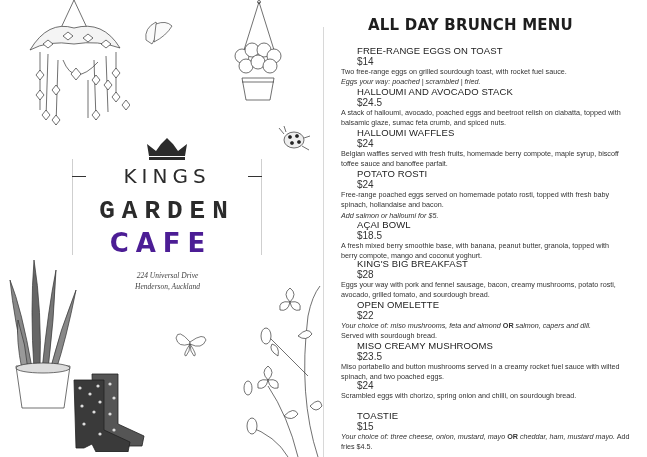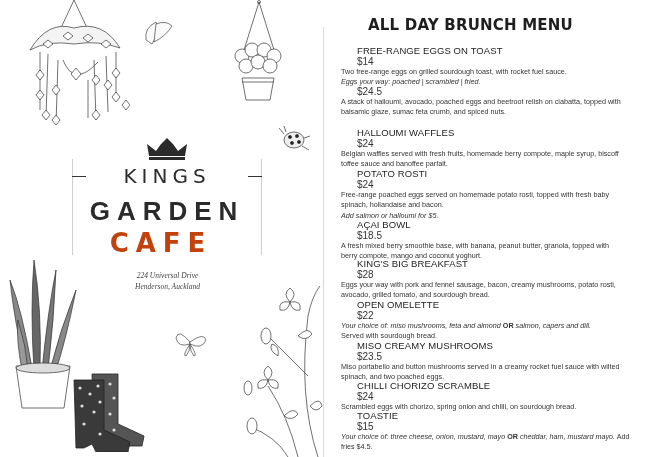--- a/index.html
+++ b/index.html
@@ -11,22 +11,22 @@
     .right-panel { position: absolute; left: 330px; top: 0; width: 317px; height: 457px; }
 
     
     .brand { position: absolute; left: 72px; top: 138px; width: 190px; height: 118px; }
     .brand-frame-l { position: absolute; left: 0; top: 21px; width: 1px; height: 96px; background: #cfcfcf; }
     .brand-frame-r { position: absolute; right: 0; top: 21px; width: 1px; height: 96px; background: #cfcfcf; }
     .crown { position: absolute; left: 73px; top: 0; width: 44px; height: 22px; }
     .kings-row { position: absolute; left: 0; right: 0; top: 26px; display: flex; align-items: center; justify-content: space-between; gap: 8px; }
     .kings-dash { width: 14px; height: 1px; background: #333; }
     .kings { font-family: "DejaVu Sans", sans-serif; font-size: 20px; letter-spacing: 5px; color: #2b2b2b; font-weight: normal; }
-    .garden { position: absolute; left: 0; right: 0; top: 58px; text-align: center; font-family: Liberation Sans, sans-serif; font-weight: bold; font-size: 26px; letter-spacing: 7px; color: #2b2b2b; }
-    .cafe { position: absolute; left: 0; right: 12px; top: 90px; text-align: center; font-family: "DejaVu Sans", sans-serif; font-weight: bold; font-size: 26px; letter-spacing: 7px; color: #c2410c; }
+    .garden { position: absolute; left: 0; right: 0; top: 58px; text-align: center; font-family: Liberation Mono, monospace; font-weight: bold; font-size: 26px; letter-spacing: 7px; color: #2b2b2b; }
+    .cafe { position: absolute; left: 0; right: 12px; top: 90px; text-align: center; font-family: "DejaVu Sans", sans-serif; font-weight: bold; font-size: 26px; letter-spacing: 7px; color: #4c1d95; }
 
     .address { position: absolute; left: 100px; top: 270px; width: 135px; text-align: center; font-size: 7.5px; font-style: italic; color: #444; line-height: 11px; font-family: Liberation Serif, serif; }
 
     .illus { position: absolute; }
 
     
     .menu-title { position: absolute; left: 38px; top: 16px; font-family: "DejaVu Sans", sans-serif; font-weight: bold; font-size: 15px; color: #1e1e1e; letter-spacing: 0.2px; }
     .item { position: absolute; left: 11px; width: 300px; }
     .item-head { display: flex; justify-content: space-between; align-items: baseline; flex-direction: column; }
     .item-name { font-size: 9.5px; color: #222; letter-spacing: 0.1px; }
@@ -202,20 +202,21 @@
     <div class="item-head">
         <span class="item-name">FREE-RANGE EGGS ON TOAST</span>
         <span class="item-price">$14</span>
       </div>
     <div class="item-desc">Two free-range eggs on grilled sourdough toast, with rocket fuel sauce.</div>
     <div class="item-desc em">Eggs your way: poached | scrambled | fried.</div>
   </div>
 
   <div class="item" style="top:86px">
     <div class="item-head">
+        <span class="item-name">HALLOUMI AND AVOCADO STACK</span>
         <span class="item-price">$24.5</span>
       </div>
     <div class="item-desc">A stack of halloumi, avocado, poached eggs and beetroot relish on ciabatta, topped with balsamic glaze, sumac feta crumb, and spiced nuts.</div>
   </div>
 
   <div class="item" style="top:127px">
     <div class="item-head">
         <span class="item-name">HALLOUMI WAFFLES</span>
         <span class="item-price">$24</span>
       </div>
@@ -259,21 +260,20 @@
   <div class="item" style="top:340px">
     <div class="item-head">
         <span class="item-name">MISO CREAMY MUSHROOMS</span>
         <span class="item-price">$23.5</span>
       </div>
     <div class="item-desc">Miso portabello and button mushrooms served in a creamy rocket fuel sauce with wilted spinach, and two poached eggs.</div>
   </div>
 
   <div class="item" style="top:380px">
     <div class="item-head">
-        <span class="item-name">CHILLI CHORIZO SCRAMBLE</span>
         <span class="item-price">$24</span>
       </div>
     <div class="item-desc" style="width:300px">Scrambled eggs with chorizo, spring onion and chilli, on sourdough bread.</div>
   </div>
 
   <div class="item" style="top:410px">
     <div class="item-head">
         <span class="item-name">TOASTIE</span>
         <span class="item-price">$15</span>
       </div>

